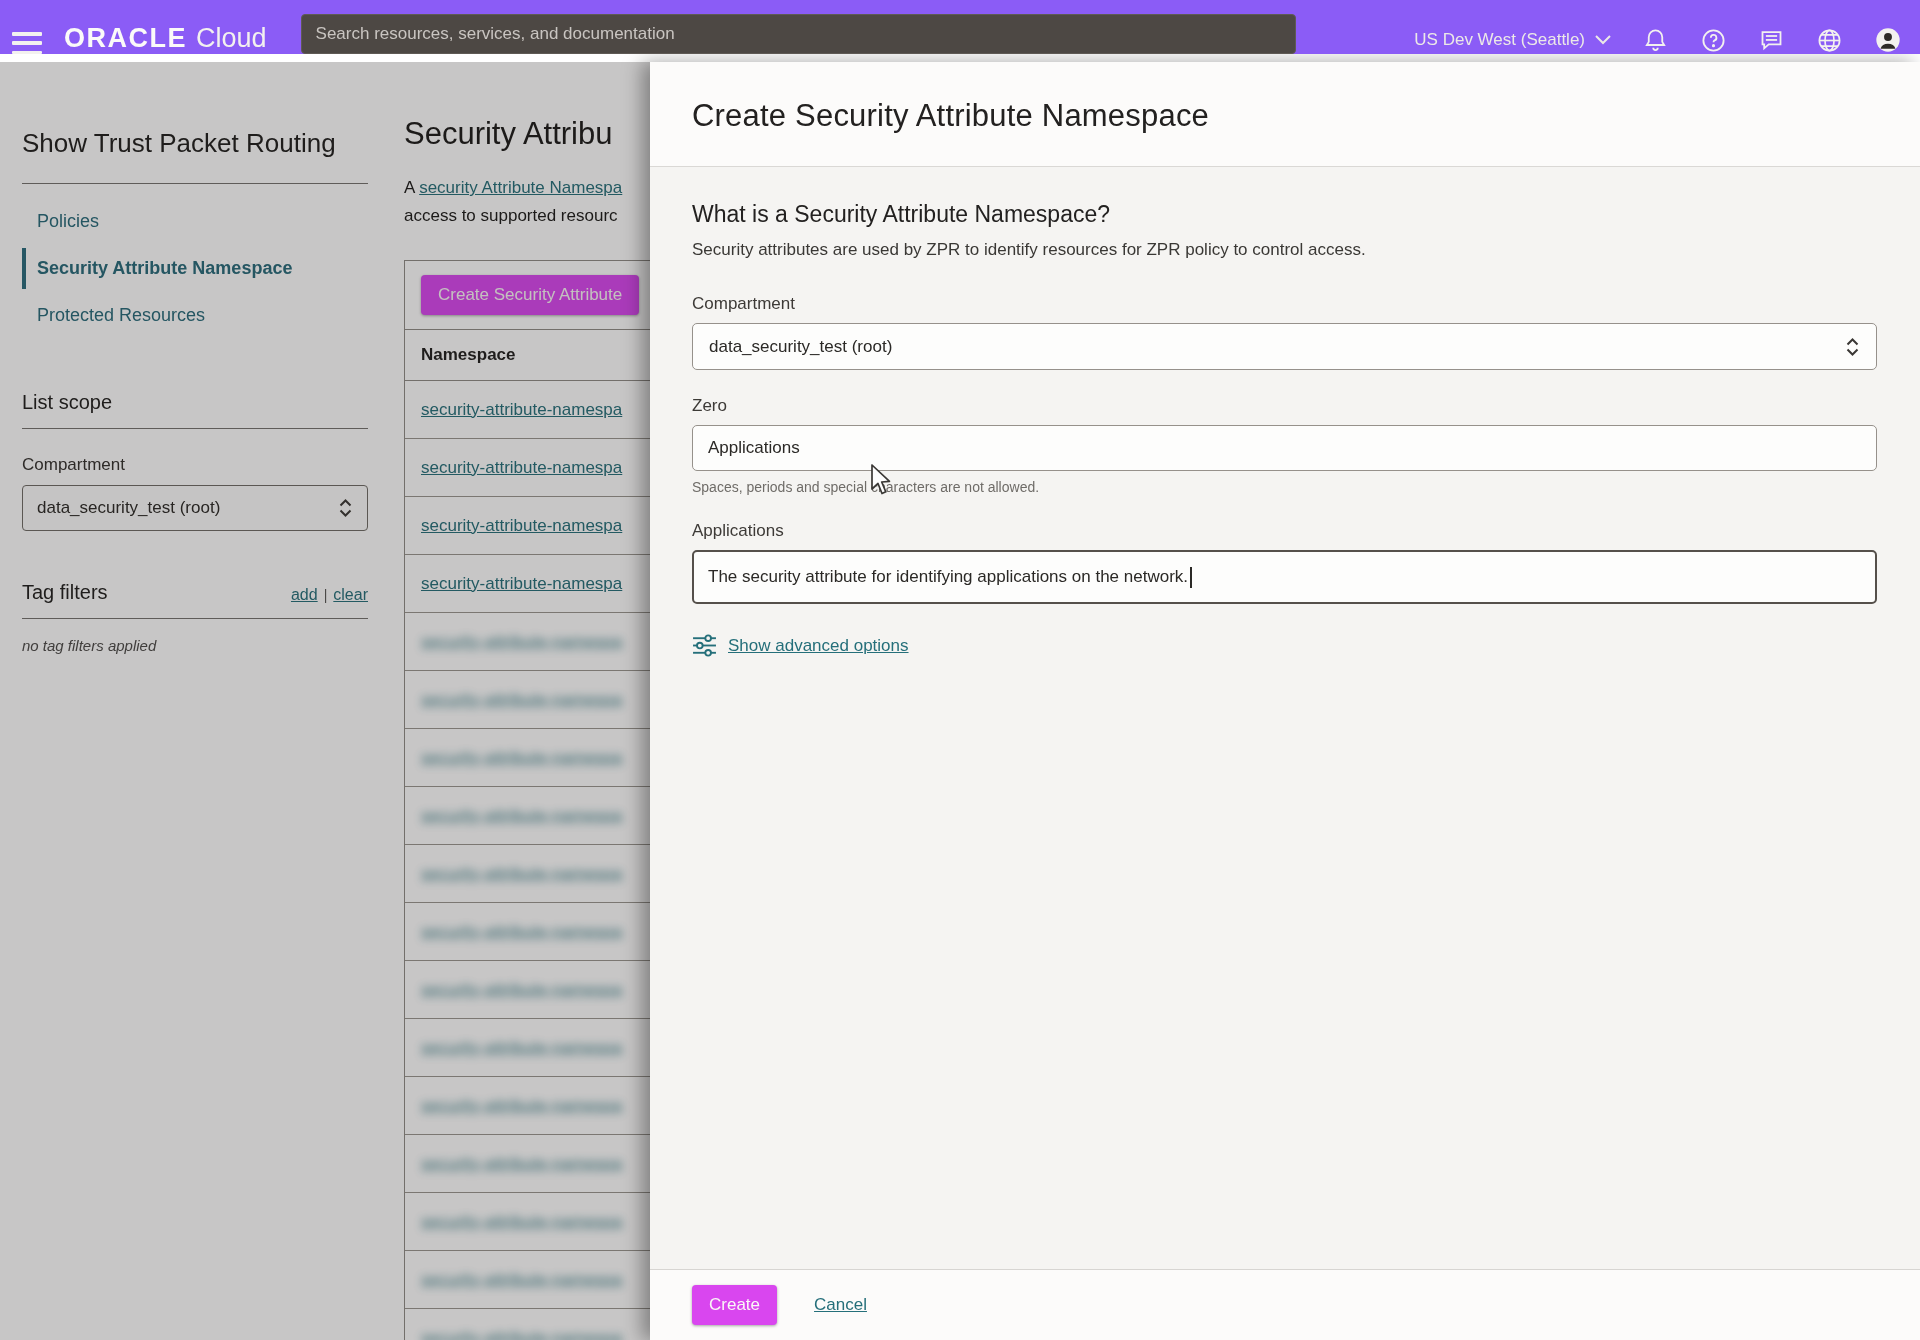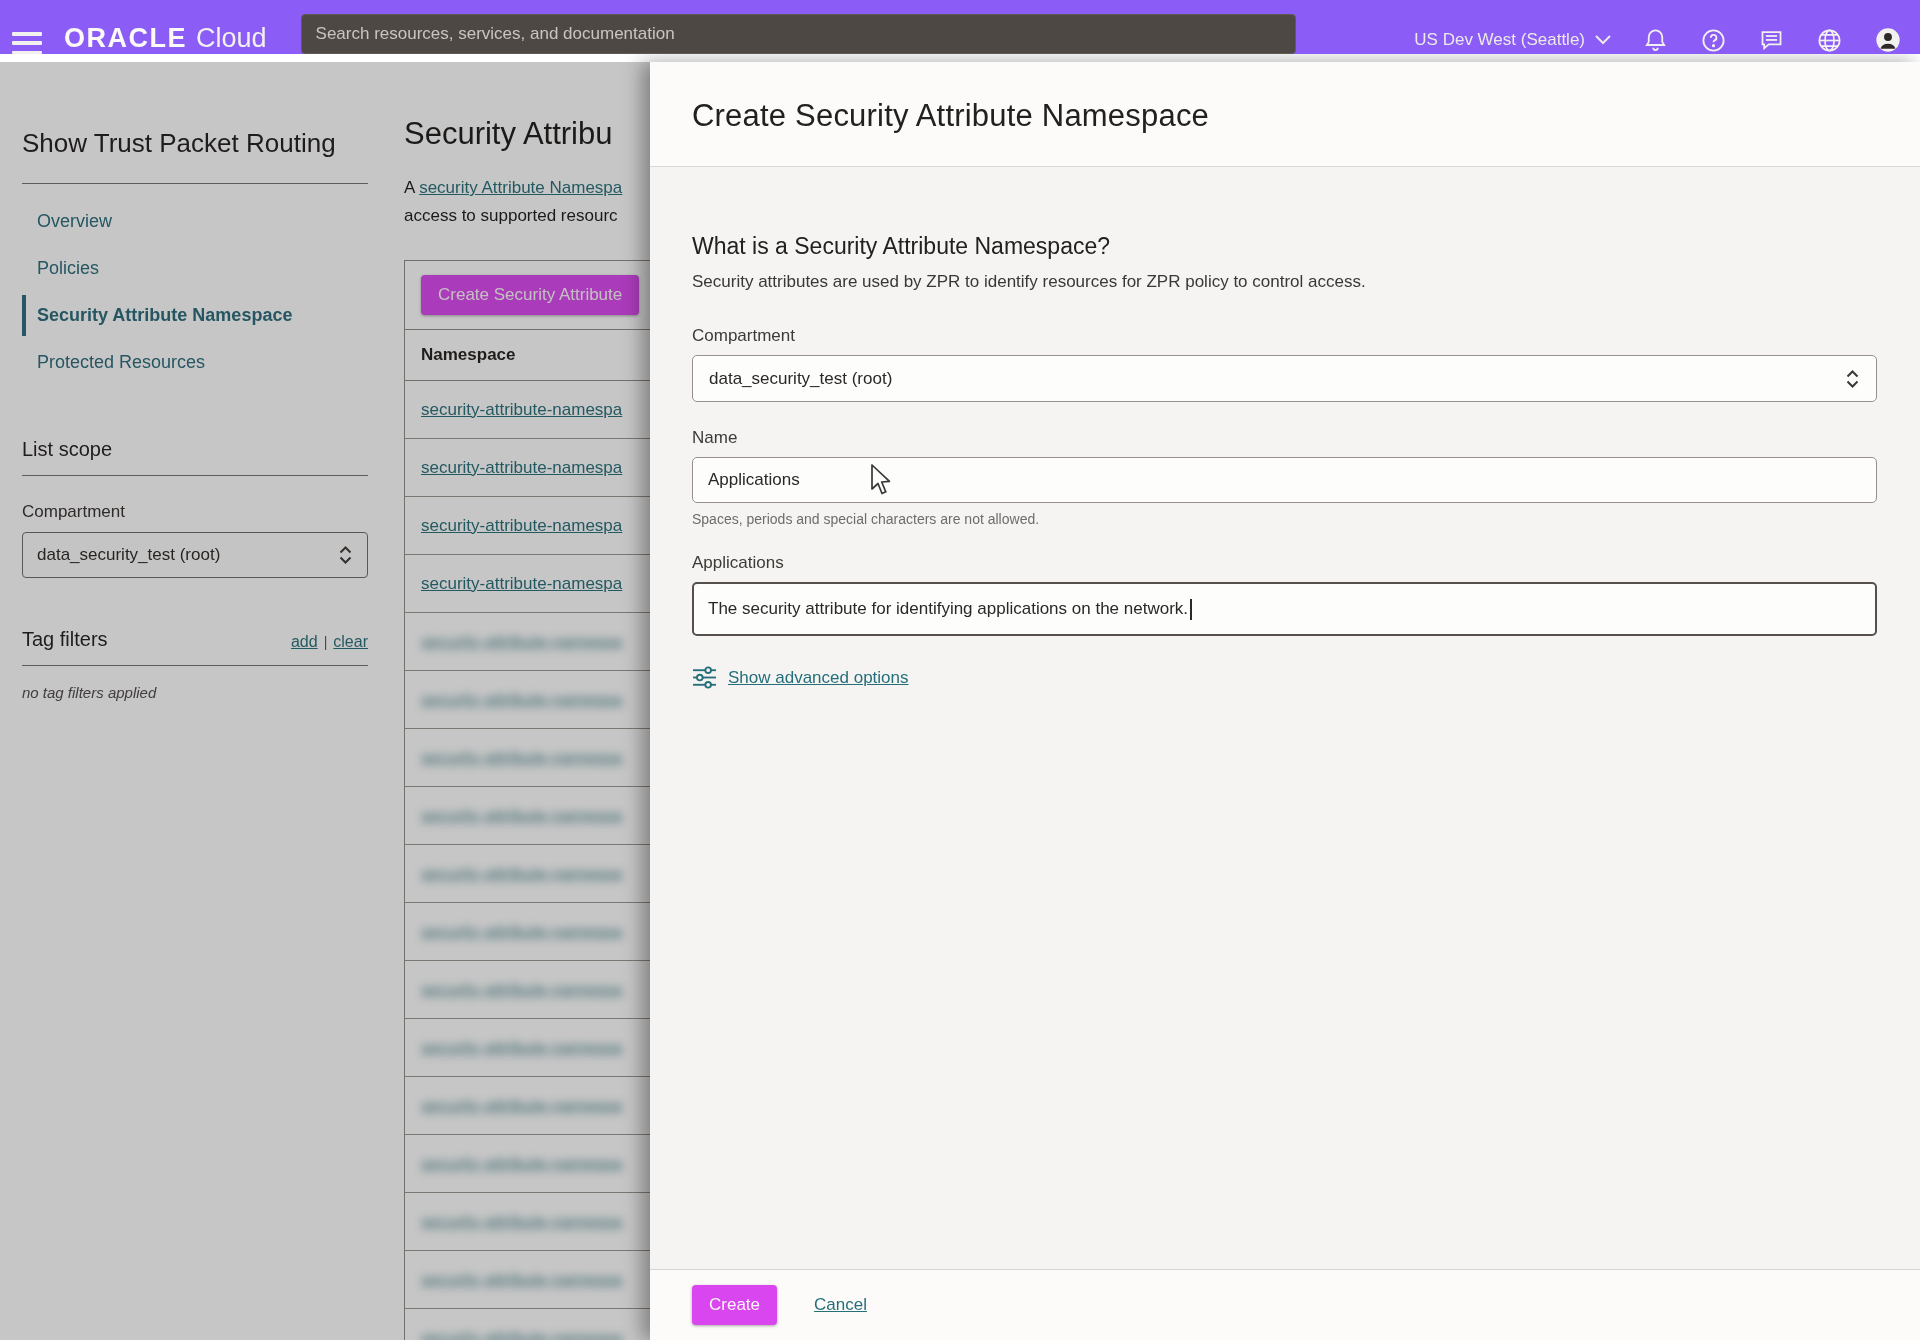--- a/index.html
+++ b/index.html
@@ -65,21 +65,20 @@
   .ns-row{height:57px;display:flex;align-items:center;padding:0 16px;border-bottom:1px solid #9a968f;}
   .ns-link{font-size:17px;color:#256f7a;text-decoration:underline;cursor:pointer;white-space:nowrap;}
   .ns-row.blurred .ns-link{filter:blur(4px);opacity:0.85;}
   
   .dim{position:absolute;top:62px;left:0;right:0;bottom:0;background:rgba(32,28,26,0.25);z-index:2;pointer-events:none;}
   
   .drawer{
     position:absolute;top:62px;left:650px;right:0;bottom:0;z-index:3;
     background:#f5f4f2;display:flex;flex-direction:column;
     box-shadow:-8px 0 18px rgba(0,0,0,0.35);
-    gap:32px;
   }
   .drawer-header{background:#fcfbfa;border-bottom:1px solid #dad8d5;padding:36px 42px 32px 42px;}
   .drawer-title{font-size:31px;font-weight:400;color:#232120;letter-spacing:0.2px;}
   .drawer-body{flex:1;padding:30px 43px 0 42px;overflow:hidden;}
   .q-heading{font-size:23px;font-weight:400;color:#232120;margin:4px 0 12px 0;}
   .q-body{font-size:17px;color:#3a3835;margin:0 0 34px 0;}
   .field-label{font-size:17px;color:#3d3a37;margin:0 0 9px 0;}
   .ctrl-select{
     height:45px;background:#fdfdfc;border:1px solid #96918b;border-radius:5px;
     display:flex;align-items:center;justify-content:space-between;padding:0 16px;cursor:pointer;margin-bottom:26px;
@@ -165,21 +164,20 @@
     </div>
   </div>
 </header>
 
 <div class="page">
 
   <aside class="sidebar">
     <h1 class="side-title">Show Trust Packet Routing</h1>
     <hr class="divider">
     <nav class="side-nav">
-      <a class="nav-item">Overview</a>
       <a class="nav-item">Policies</a>
       <a class="nav-item selected">Security Attribute Namespace</a>
       <a class="nav-item">Protected Resources</a>
     </nav>
 
     <h2 class="scope-title">List scope</h2>
     <hr class="divider" style="margin-top:14px;">
     <div class="field-label-side">Compartment</div>
     <div class="selectbox">
       <span class="sel-text">data_security_test (root)</span>
@@ -277,21 +275,21 @@
 
     <div class="field-label">Compartment</div>
     <div class="ctrl-select">
       <span class="sel-text">data_security_test (root)</span>
       <svg width="15" height="20" viewBox="0 0 15 20" fill="none" stroke="#3a3734" stroke-width="2">
           <polyline points="2.5,7.5 7.5,2.5 12.5,7.5"></polyline>
           <polyline points="2.5,12.5 7.5,17.5 12.5,12.5"></polyline>
         </svg>
     </div>
 
-    <div class="field-label">Name</div>
+    <div class="field-label">Zero</div>
     <input class="ctrl-input" type="text" value="Applications" style="">
     <div class="helper">Spaces, periods and special characters are not allowed.</div>
 
     <div class="field-label">Applications</div>
     <div class="ctrl-textbox">
       <span class="txt">The security attribute for identifying applications on the network.</span>
       <span class="caret"></span>
     </div>
 
     <div class="adv-row">

